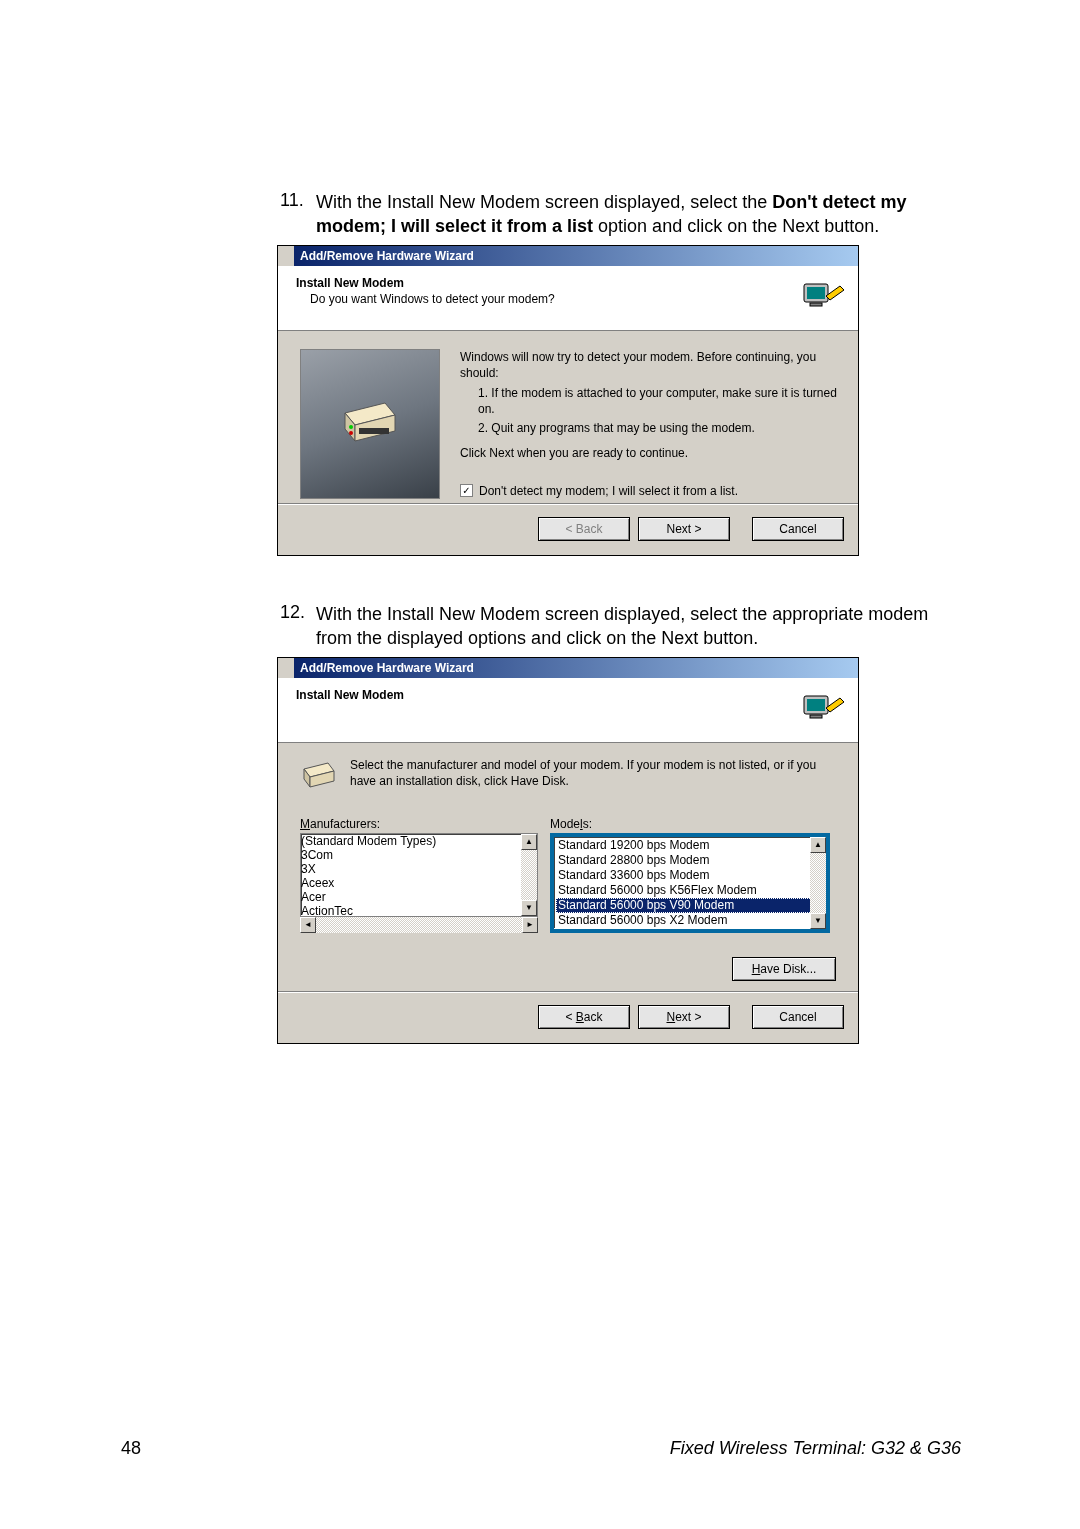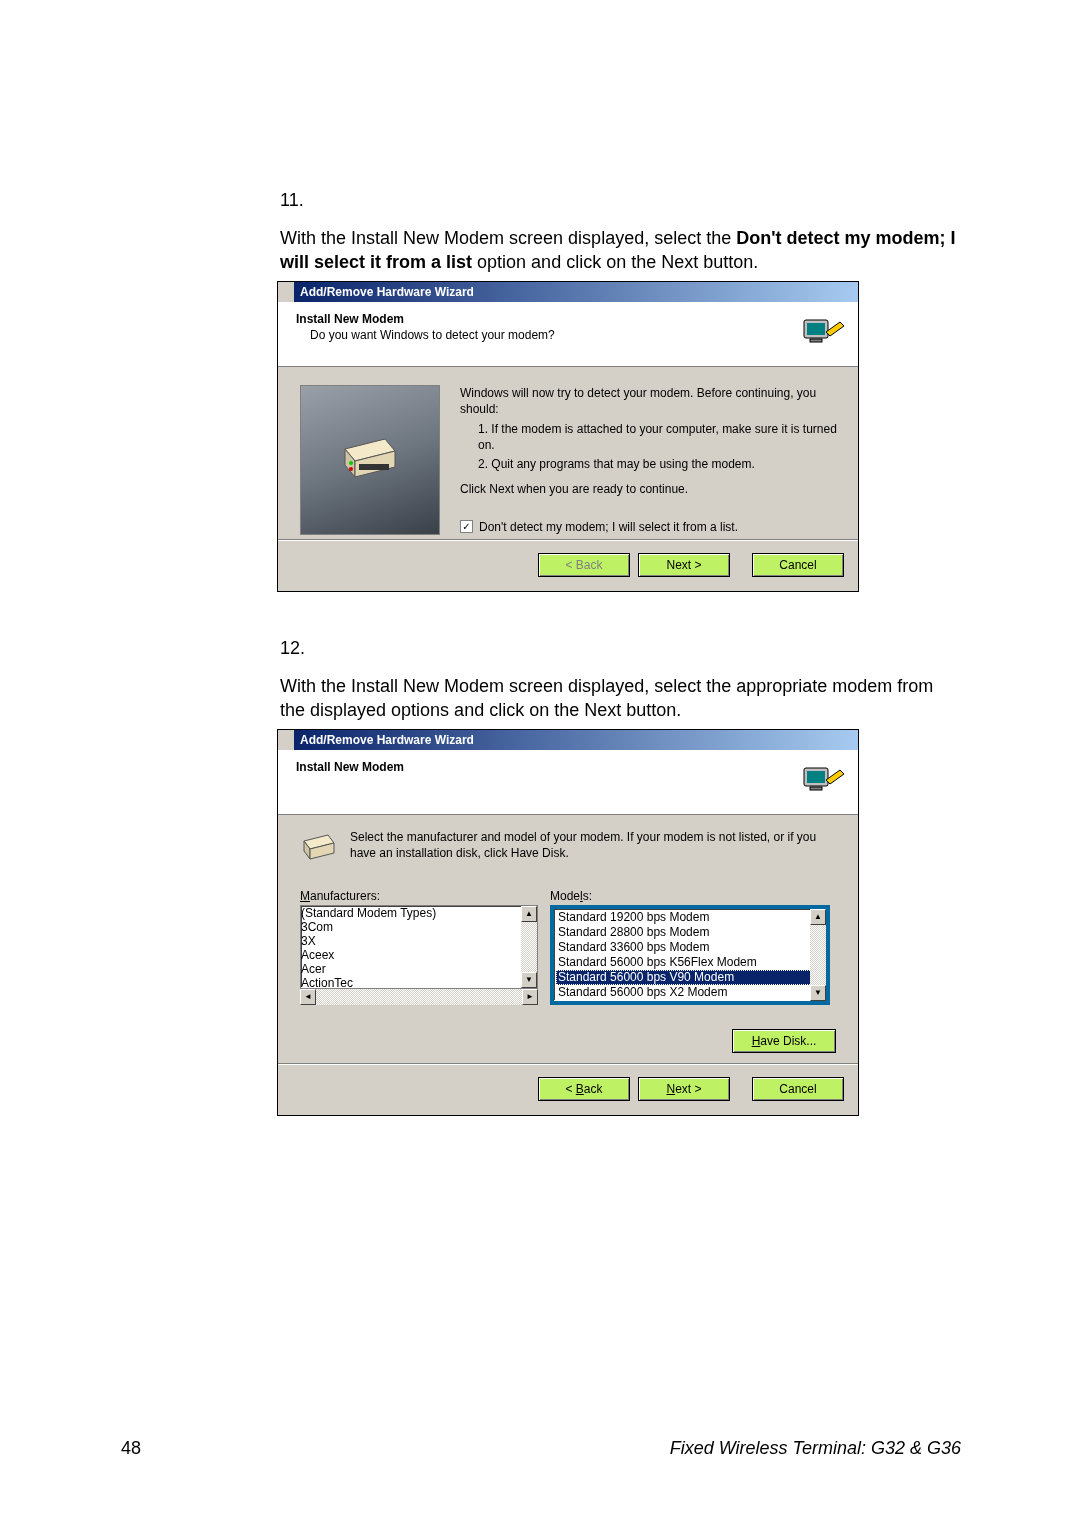--- a/index.html
+++ b/index.html
@@ -6,21 +6,21 @@
   body {
     font-family: Arial, Helvetica, sans-serif;
     background: #ffffff;
     width: 1080px;
     height: 1529px;
     position: relative;
     padding: 190px 120px 0 280px;
   }
   .instruction-block {
     display: flex;
-    flex-direction: column;
+    flex-direction: row;
   }
   .instruction-block .num {
     flex: 0 0 36px;
     font-size: 18px;
   }
   .instruction-block .body {
     flex: 1;
     font-size: 18px;
     line-height: 1.35;
   }
@@ -117,21 +117,21 @@
   }
   .dialog-footer {
     padding: 12px 14px 14px 14px;
     display: flex;
     justify-content: flex-end;
     gap: 8px;
   }
   .win-btn {
     width: 92px;
     height: 24px;
-    background: #bef264;
+    background: #e5e5e5;
     border: 1px solid #000;
     box-shadow: inset 1px 1px 0 #fff, inset -1px -1px 0 #808080;
     font-size: 12px;
     text-align: center;
     line-height: 22px;
     cursor: pointer;
   }
   .win-btn.disabled {
     color: #808080;
     cursor: default;

